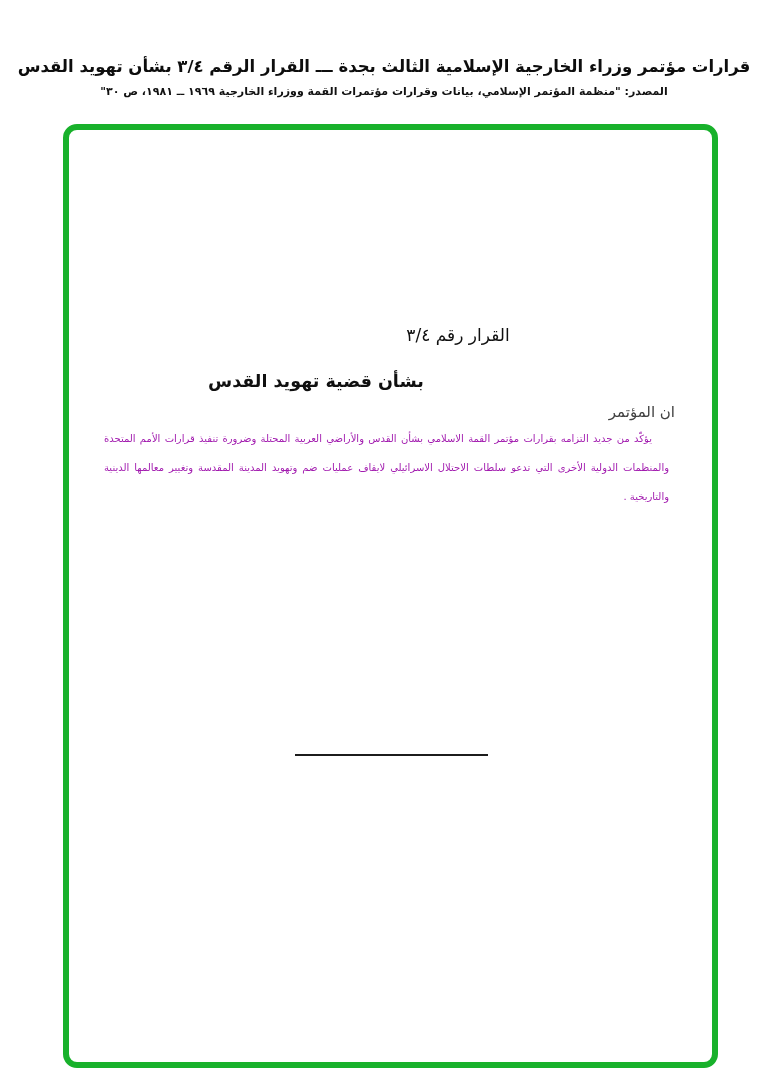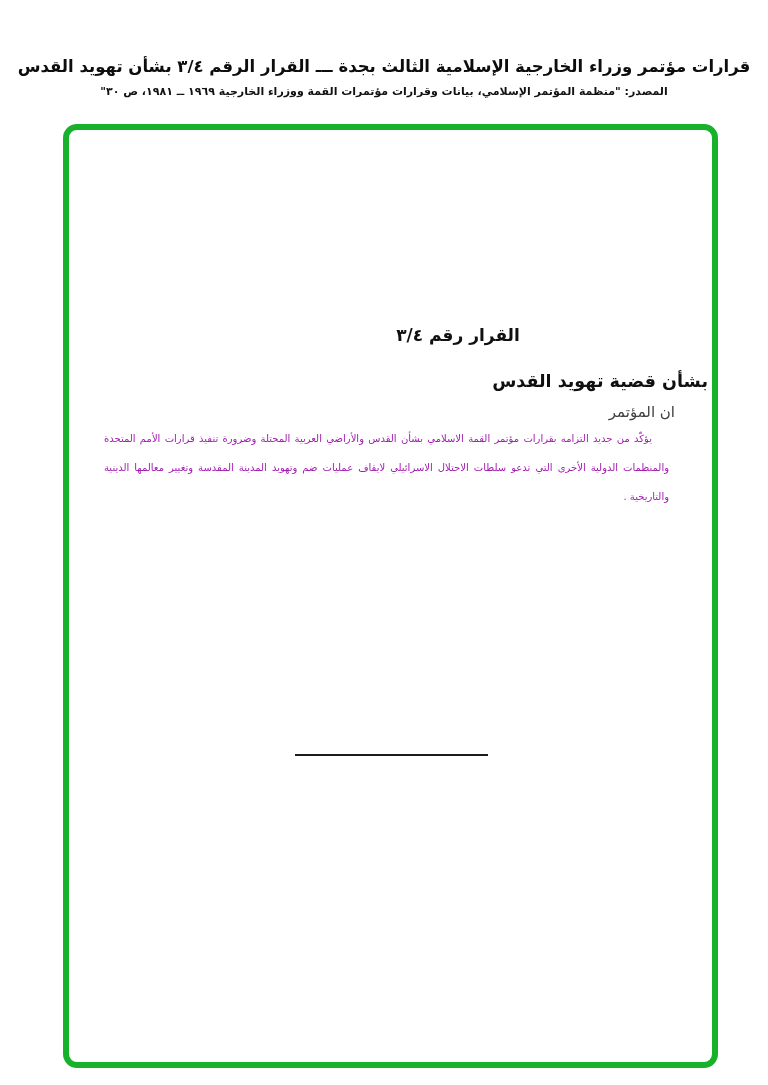--- a/index.html
+++ b/index.html
@@ -57,29 +57,29 @@
   }
 
   
   .res-number {
     position: absolute;
     top: 301px;
     left: 200px;
     width: 500px;
     text-align: center;
     font-size: 17px;
-    font-weight: bold;
+    font-weight: normal;
     color: #101010;
   }
   .res-subject {
     position: absolute;
     top: 347px;
     left: 200px;
     width: 500px;
-    text-align: right;
+    text-align: left;
     font-size: 17.5px;
     font-weight: bold;
     color: #101010;
   }
   .opening {
     position: absolute;
     top: 379px;
     right: 85px;
     font-size: 15px;
     color: #404040;

